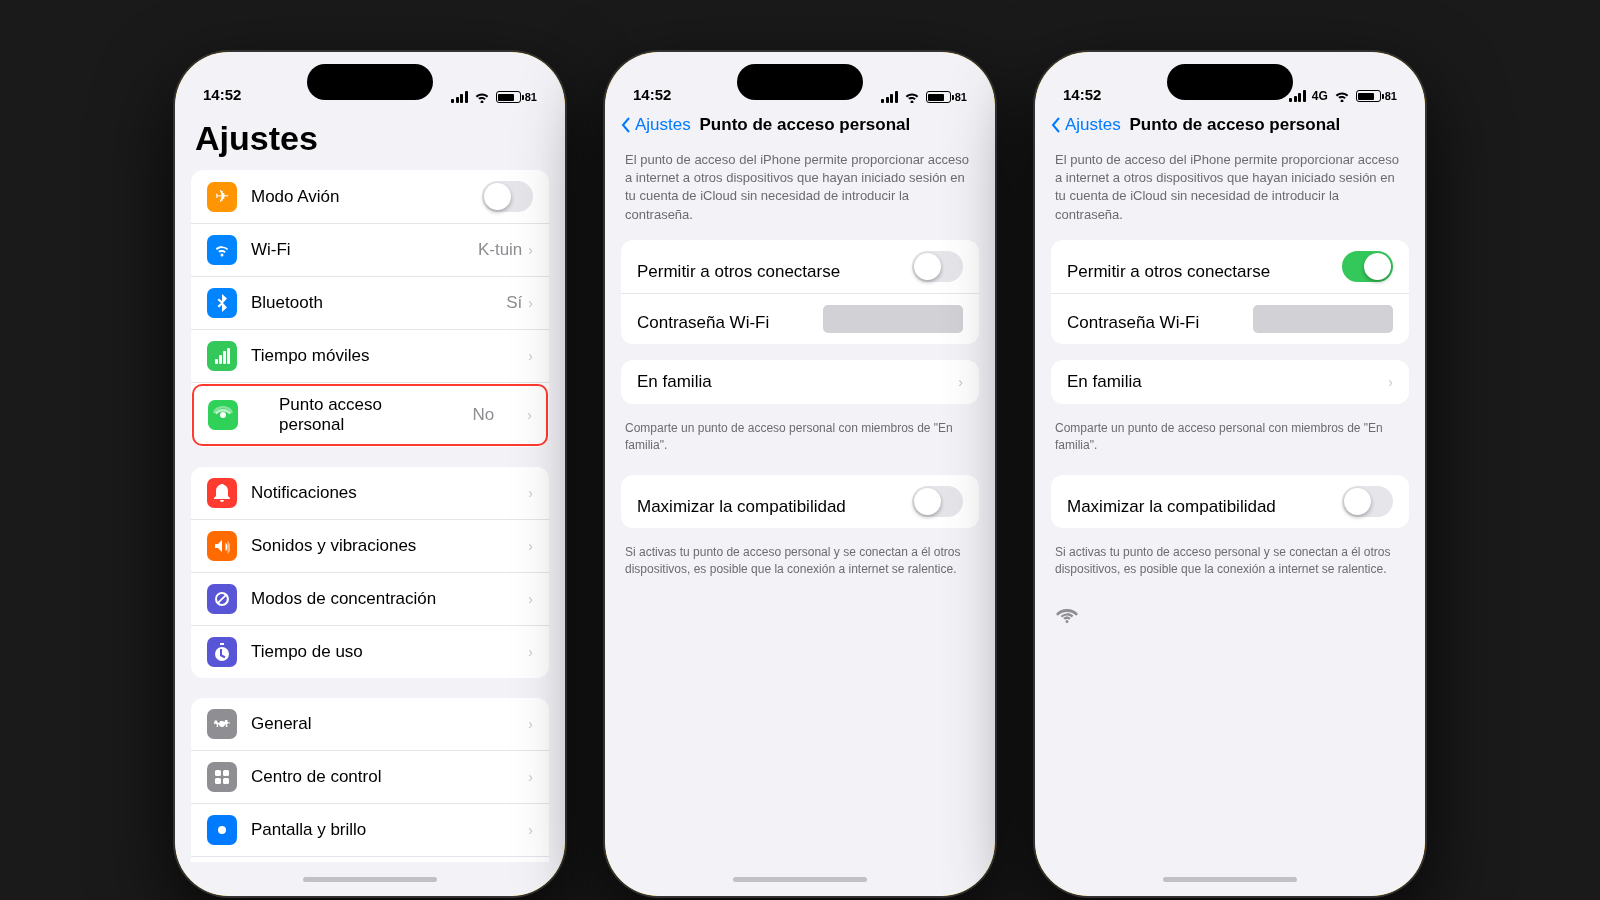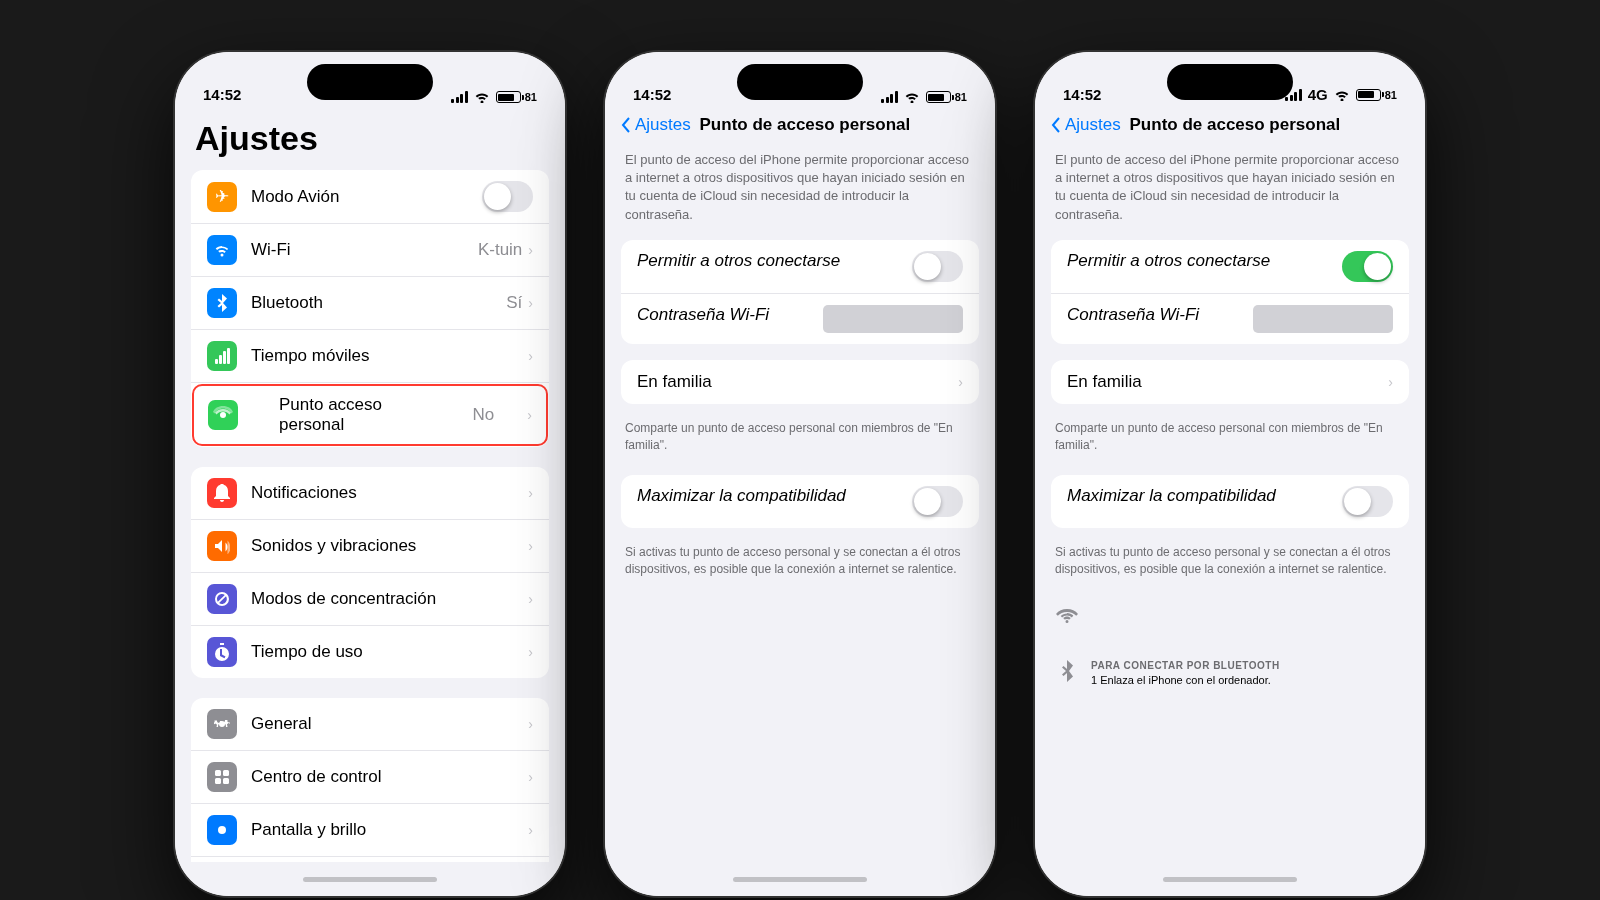--- a/index.html
+++ b/index.html
@@ -12,21 +12,21 @@
       justify-content: center;
       gap: 40px;
       font-family: -apple-system, 'SF Pro Display', 'Helvetica Neue', Arial, sans-serif;
       overflow: hidden;
     }
 
     
     .phone {
       width: 390px;
       height: 844px;
-      background: #e5e5e5;
+      background: #eab308;
       border-radius: 54px;
       position: relative;
       box-shadow: 0 0 0 2px #333, 0 30px 80px rgba(0,0,0,0.8);
       overflow: hidden;
       margin-top: 48px;
     }
     .phone-screen {
       position: absolute;
       top: 0; left: 0; right: 0; bottom: 0;
       background: #f2f2f7;
@@ -222,25 +222,24 @@
 
     .detail-group {
       background: #fff;
       border-radius: 12px;
       margin-bottom: 16px;
       overflow: hidden;
     }
 
     .detail-row {
       display: flex;
-      align-items: flex-start;
+      align-items: flex-end;
       padding: 11px 16px;
       border-bottom: 0.5px solid #e5e5ea;
       min-height: 44px;
-      font-style: italic;
     }
     .detail-row:last-child { border-bottom: none; }
 
     .detail-label {
       flex: 1;
       font-size: 17px;
       color: #000;
     }
 
     .detail-value-box {
@@ -578,21 +577,21 @@
 
     <div class="status-bar">
       <span class="status-time">14:52</span>
       <div class="status-icons">
         <div class="signal-bars">
           <span style="height:4px"></span>
           <span style="height:6px"></span>
           <span style="height:9px"></span>
           <span style="height:12px"></span>
         </div>
-        <span style="font-size:15px;font-weight:700;text-align:right;">4G</span>
+        <span style="font-size:12px;font-weight:700;text-align:right;">4G</span>
         <svg width="16" height="12" viewBox="0 0 16 12">
           <path d="M8 9.5a1.5 1.5 0 110 3 1.5 1.5 0 010-3zm0-3.5c1.5 0 2.8.6 3.8 1.6l-1.4 1.4C9.7 8.2 8.9 8 8 8s-1.7.2-2.4.5L4.2 7.1C5.2 6.1 6.5 6 8 6zm0-3.5c2.5 0 4.7 1 6.3 2.6L12.9 6.5C11.7 5.3 9.9 4.5 8 4.5s-3.7.8-4.9 2L1.7 5.1C3.3 3.5 5.5 2.5 8 2.5z" fill="#000"></path>
         </svg>
         <div class="battery-icon">
           <div class="battery-body">
               <div class="battery-fill"></div>
             </div>
           <div class="battery-tip"></div>
           <span class="battery-label">81</span>
         </div>
@@ -643,32 +642,19 @@
       <div class="connection-section">
         <div class="connection-item">
           <div class="connection-icon">
             <svg width="22" height="16" viewBox="0 0 22 16">
               <path d="M11 12a1.5 1.5 0 110 3 1.5 1.5 0 010-3zm0-3.5c1.5 0 2.8.6 3.8 1.6l-1.4 1.4C12.7 11.2 11.9 11 11 11s-1.7.2-2.4.5L7.2 10.1C8.2 9.1 9.5 8.5 11 8.5zm0-3.5c2.5 0 4.7 1 6.3 2.6L15.9 9.5C14.7 8.3 12.9 7.5 11 7.5s-3.7.8-4.9 2L4.7 8.1C6.3 6.5 8.5 5.5 11 5.5zM11 1C6.5 1 2.5 2.8 0 6l1.8 1.8C4 5.3 7.3 4 11 4s7 1.3 9.2 3.8L22 6C19.5 2.8 15.5 1 11 1z" fill="#8e8e93"></path>
             </svg>
           </div>
         </div>
       </div>
 
-      <div class="connection-section">
-        <div class="connection-item">
-          <div class="connection-icon">
-            <svg width="16" height="22" viewBox="0 0 16 22" fill="#8e8e93">
-              <path d="M8 0l6 5.5L10 11l4 5.5L8 22V13l-3.5 3L3 14.5 7 11 3 7.5 4.5 6 8 9V0z"></path>
-            </svg>
-          </div>
-          <div>
-            <div class="connection-title">PARA CONECTAR POR BLUETOOTH</div>
-            <div class="connection-text">1 Enlaza el iPhone con el ordenador.</div>
-          </div>
-        </div>
-      </div>
     </div>
 
     <div class="bottom-bar">
       <div class="home-indicator"></div>
     </div>
   </div>
 </div>
 
 </body></html>

